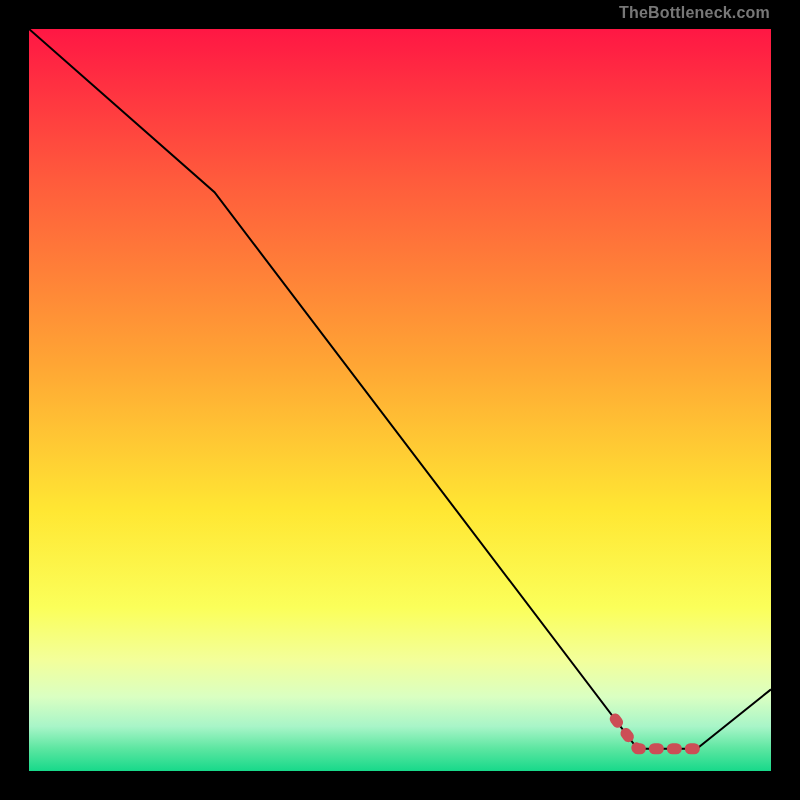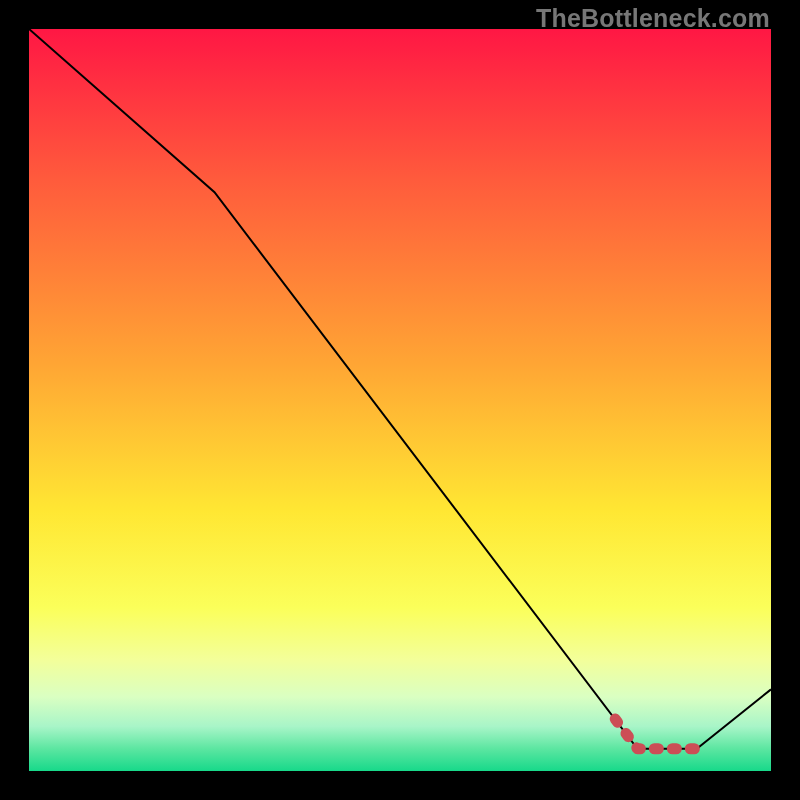--- a/index.html
+++ b/index.html
@@ -22,21 +22,21 @@
     top: 29px;
     width: 742px;
     height: 742px;
     overflow: hidden;
   }
   .attribution {
     position: absolute;
     top: 4px;
     right: 30px;
     font-family: Arial, Helvetica, sans-serif;
-    font-size: 25px;
+    font-size: 16px;
     font-weight: bold;
     color: #777;
     letter-spacing: 0.2px;
   }
 </style>
 </head>
 <body>
 
 <div class="stage">
   <div class="attribution">TheBottleneck.com</div>

